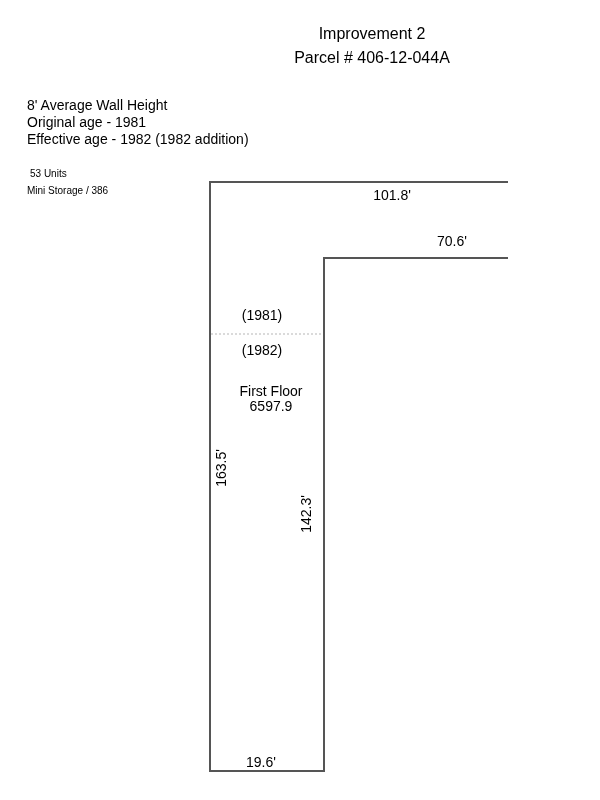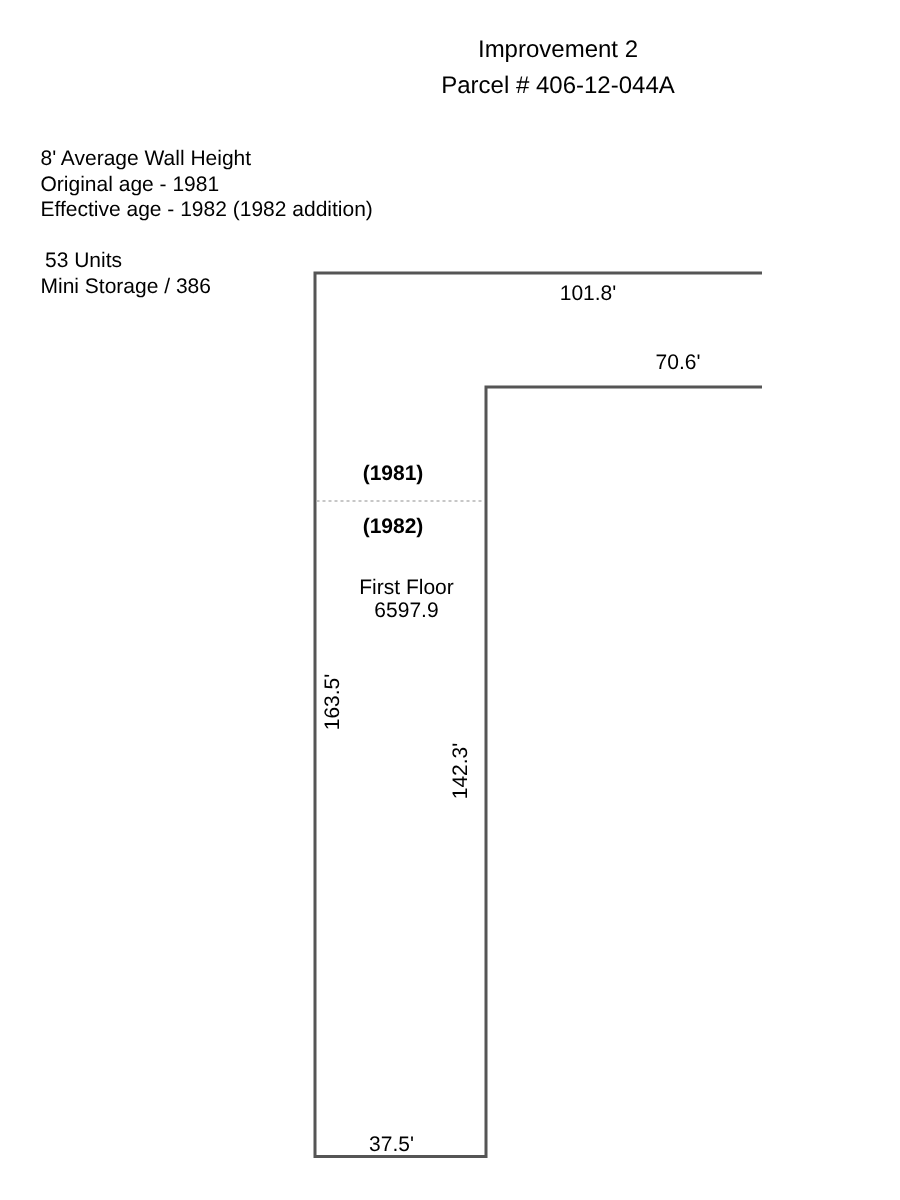--- a/index.html
+++ b/index.html
@@ -32,21 +32,21 @@
     position: absolute;
     left: 27px;
     top: 97px;
     font-size: 14px;
     line-height: 17px;
   }
   .units-block {
     position: absolute;
     left: 27px;
     top: 165px;
-    font-size: 14px;
+    font-size: 10px;
     line-height: 17px;
   }
   .units-block .indent { padding-left: 3px; }
   .sketch-svg {
     position: absolute;
     left: 0;
     top: 0;
     width: 600px;
     height: 800px;
   }
@@ -70,21 +70,20 @@
   }
   .dim-label.vertical {
     transform: translate(-50%, -50%) rotate(-90deg);
   }
   .section-label {
     position: absolute;
     font-size: 14px;
     line-height: 14px;
     white-space: nowrap;
     transform: translate(-50%, 0);
-    font-weight: bold;
   }
   .floor-block {
     position: absolute;
     left: 271px;
     top: 373px;
     transform: translate(-50%, 0);
     text-align: center;
     font-size: 14px;
     line-height: 15px;
     white-space: nowrap;
@@ -115,21 +114,21 @@
   <svg class="sketch-svg" viewBox="0 0 600 800" xmlns="http://www.w3.org/2000/svg">
     <polygon class="outline-path" points="210,182 577,182 577,258 324,258 324,771 210,771"></polygon>
     <line class="divider-path" x1="211" y1="334" x2="323" y2="334"></line>
   </svg>
 
   <div class="dim-label" style="left:392px; top:188px;">101.8'</div>
   <div class="dim-label" style="left:452px; top:234px;text-align:right;">70.6'</div>
   <div class="dim-label vertical" style="left:563px; top:218px;">21.2'</div>
   <div class="dim-label vertical" style="left:221px; top:468px;">163.5'</div>
   <div class="dim-label vertical" style="left:306px; top:514px;">142.3'</div>
-  <div class="dim-label" style="left:261px; top:755px;">37.5'</div>
+  <div class="dim-label" style="left:261px; top:755px;">19.6'</div>
 
   <div class="section-label" style="left:262px; top:308px;">(1981)</div>
   <div class="section-label" style="left:262px; top:343px;">(1982)</div>
 
   <div class="floor-block">
     <div>First Floor</div>
     <div>6597.9</div>
   </div>
 
 </div>

